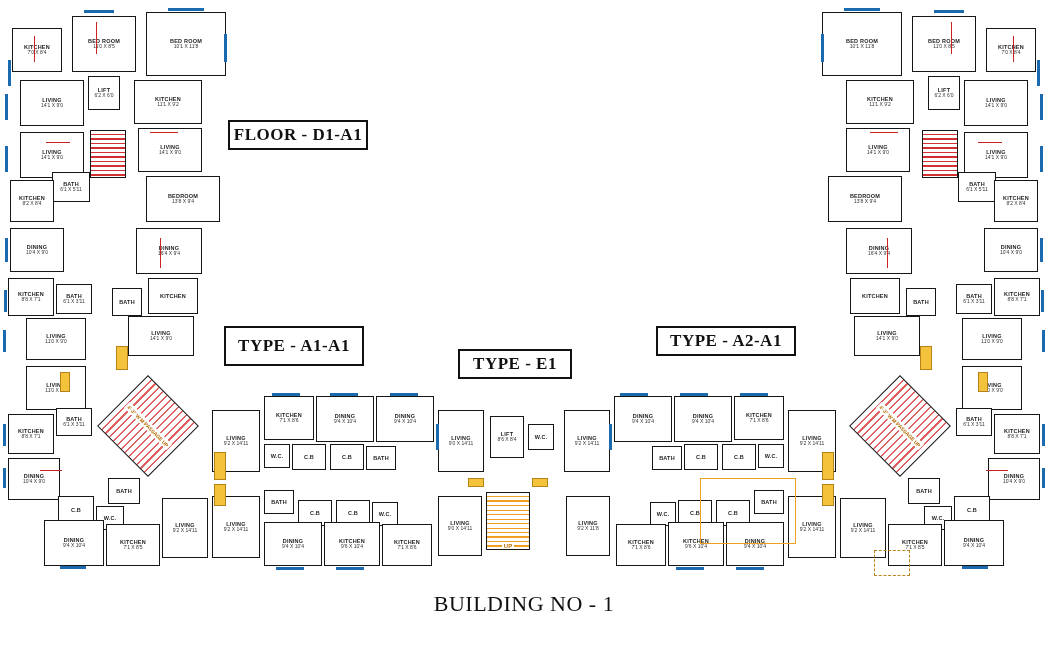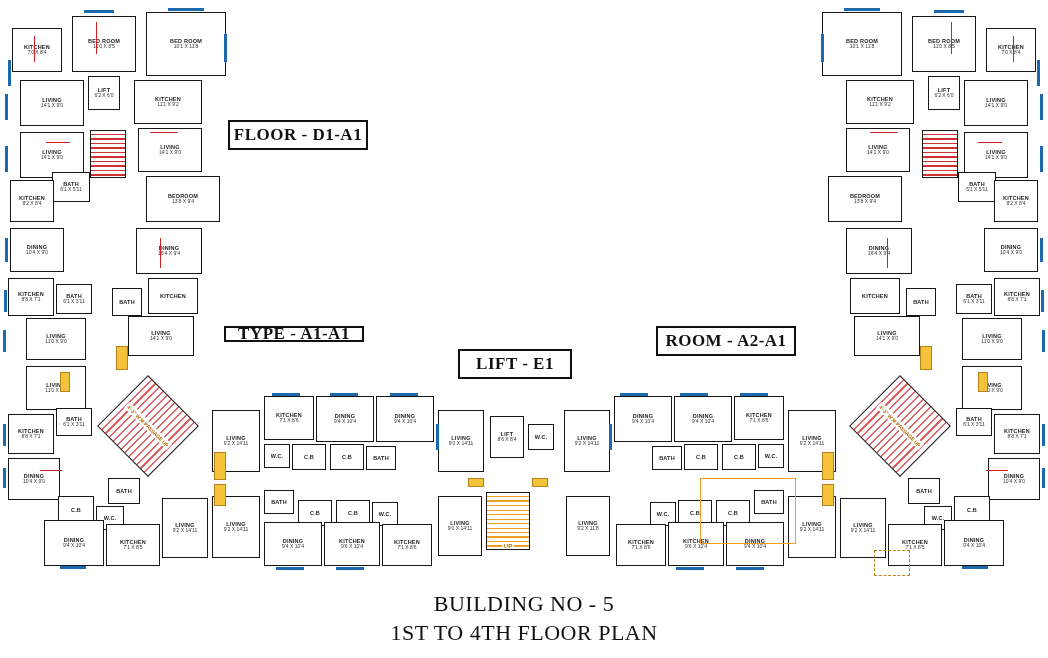--- a/index.html
+++ b/index.html
@@ -15,38 +15,37 @@
   .stair-red{position:absolute;border:1.5px solid #161616;background:repeating-linear-gradient(180deg,#fff 0 3px,#d03030 3px 4.5px);z-index:2}
   .stair-diag{position:absolute;border:1.5px solid #161616;transform:rotate(45deg);background:repeating-linear-gradient(90deg,#fff 0 4px,#e06060 4px 5.5px);display:flex;align-items:center;justify-content:center;z-index:2}
   .ptxt{font-size:5px;color:#b36a00;font-weight:bold;white-space:nowrap;background:#fff;padding:1px 2px}
   .stair-orange{position:absolute;border:1.5px solid #161616;background:repeating-linear-gradient(180deg,#fff 0 3px,#f0a020 3px 4.5px);display:flex;align-items:flex-end;justify-content:center;z-index:2}
   .uptxt{font-size:6px;color:#c07000;font-weight:bold;background:#fff;padding:0 2px}
   .outline-orange{position:absolute;border:1.5px solid #f0a020;background:transparent;z-index:4}
   .dashed-box{position:absolute;border:1px dashed #b8821a;background:transparent;z-index:2}
   .type-label{position:absolute;border:2px solid #111;background:#fff;display:flex;align-items:center;justify-content:center;font-family:"Liberation Serif",serif;font-weight:bold;font-size:17px;letter-spacing:.5px;color:#111;z-index:6}
   #lbl-d1a1{left:228px;top:120px;width:140px;height:30px}
   #lbl-da1{left:652px;top:118px;width:136px;height:30px}
-  #lbl-a1a1{left:224px;top:326px;width:140px;height:16px}
+  #lbl-a1a1{left:224px;top:326px;width:140px;height:40px}
   #lbl-e1{left:458px;top:349px;width:114px;height:30px}
   #lbl-a2a1{left:656px;top:326px;width:140px;height:30px}
   .title-block{position:absolute;left:274px;top:590px;width:500px;text-align:center;font-family:"Liberation Serif",serif;color:#111;z-index:6}
   .title-line{font-size:22px;line-height:1.3;letter-spacing:.5px}
 </style>
 </head>
 <body>
 
 <div id="plan">
   <div class="type-label" id="lbl-d1a1">FLOOR - D1-A1</div>
   <div class="type-label" id="lbl-a1a1">TYPE - A1-A1</div>
-  <div class="type-label" id="lbl-e1">LIFT - E1</div>
-  <div class="type-label" id="lbl-a2a1">ROOM - A2-A1</div>
+  <div class="type-label" id="lbl-e1">TYPE - E1</div>
+  <div class="type-label" id="lbl-a2a1">TYPE - A2-A1</div>
 
   <div class="title-block">
-    <div class="title-line">BUILDING NO - 5</div>
-    <div class="title-line">1ST TO 4TH FLOOR PLAN</div>
+    <div class="title-line">BUILDING NO - 1</div>
   </div>
 <div class="room" style="left: 12px; top: 28px; width: 50px; height: 44px;">
       <div class="rlabel">KITCHEN</div>
       <div class="rdims">7'0 X 8'4</div>
     </div>
     <div class="room" style="left: 986px; top: 28px; width: 50px; height: 44px;">
       <div class="rlabel">KITCHEN</div>
       <div class="rdims">7'0 X 8'4</div>
     </div>
     <div class="room" style="left: 72px; top: 16px; width: 64px; height: 56px;">

